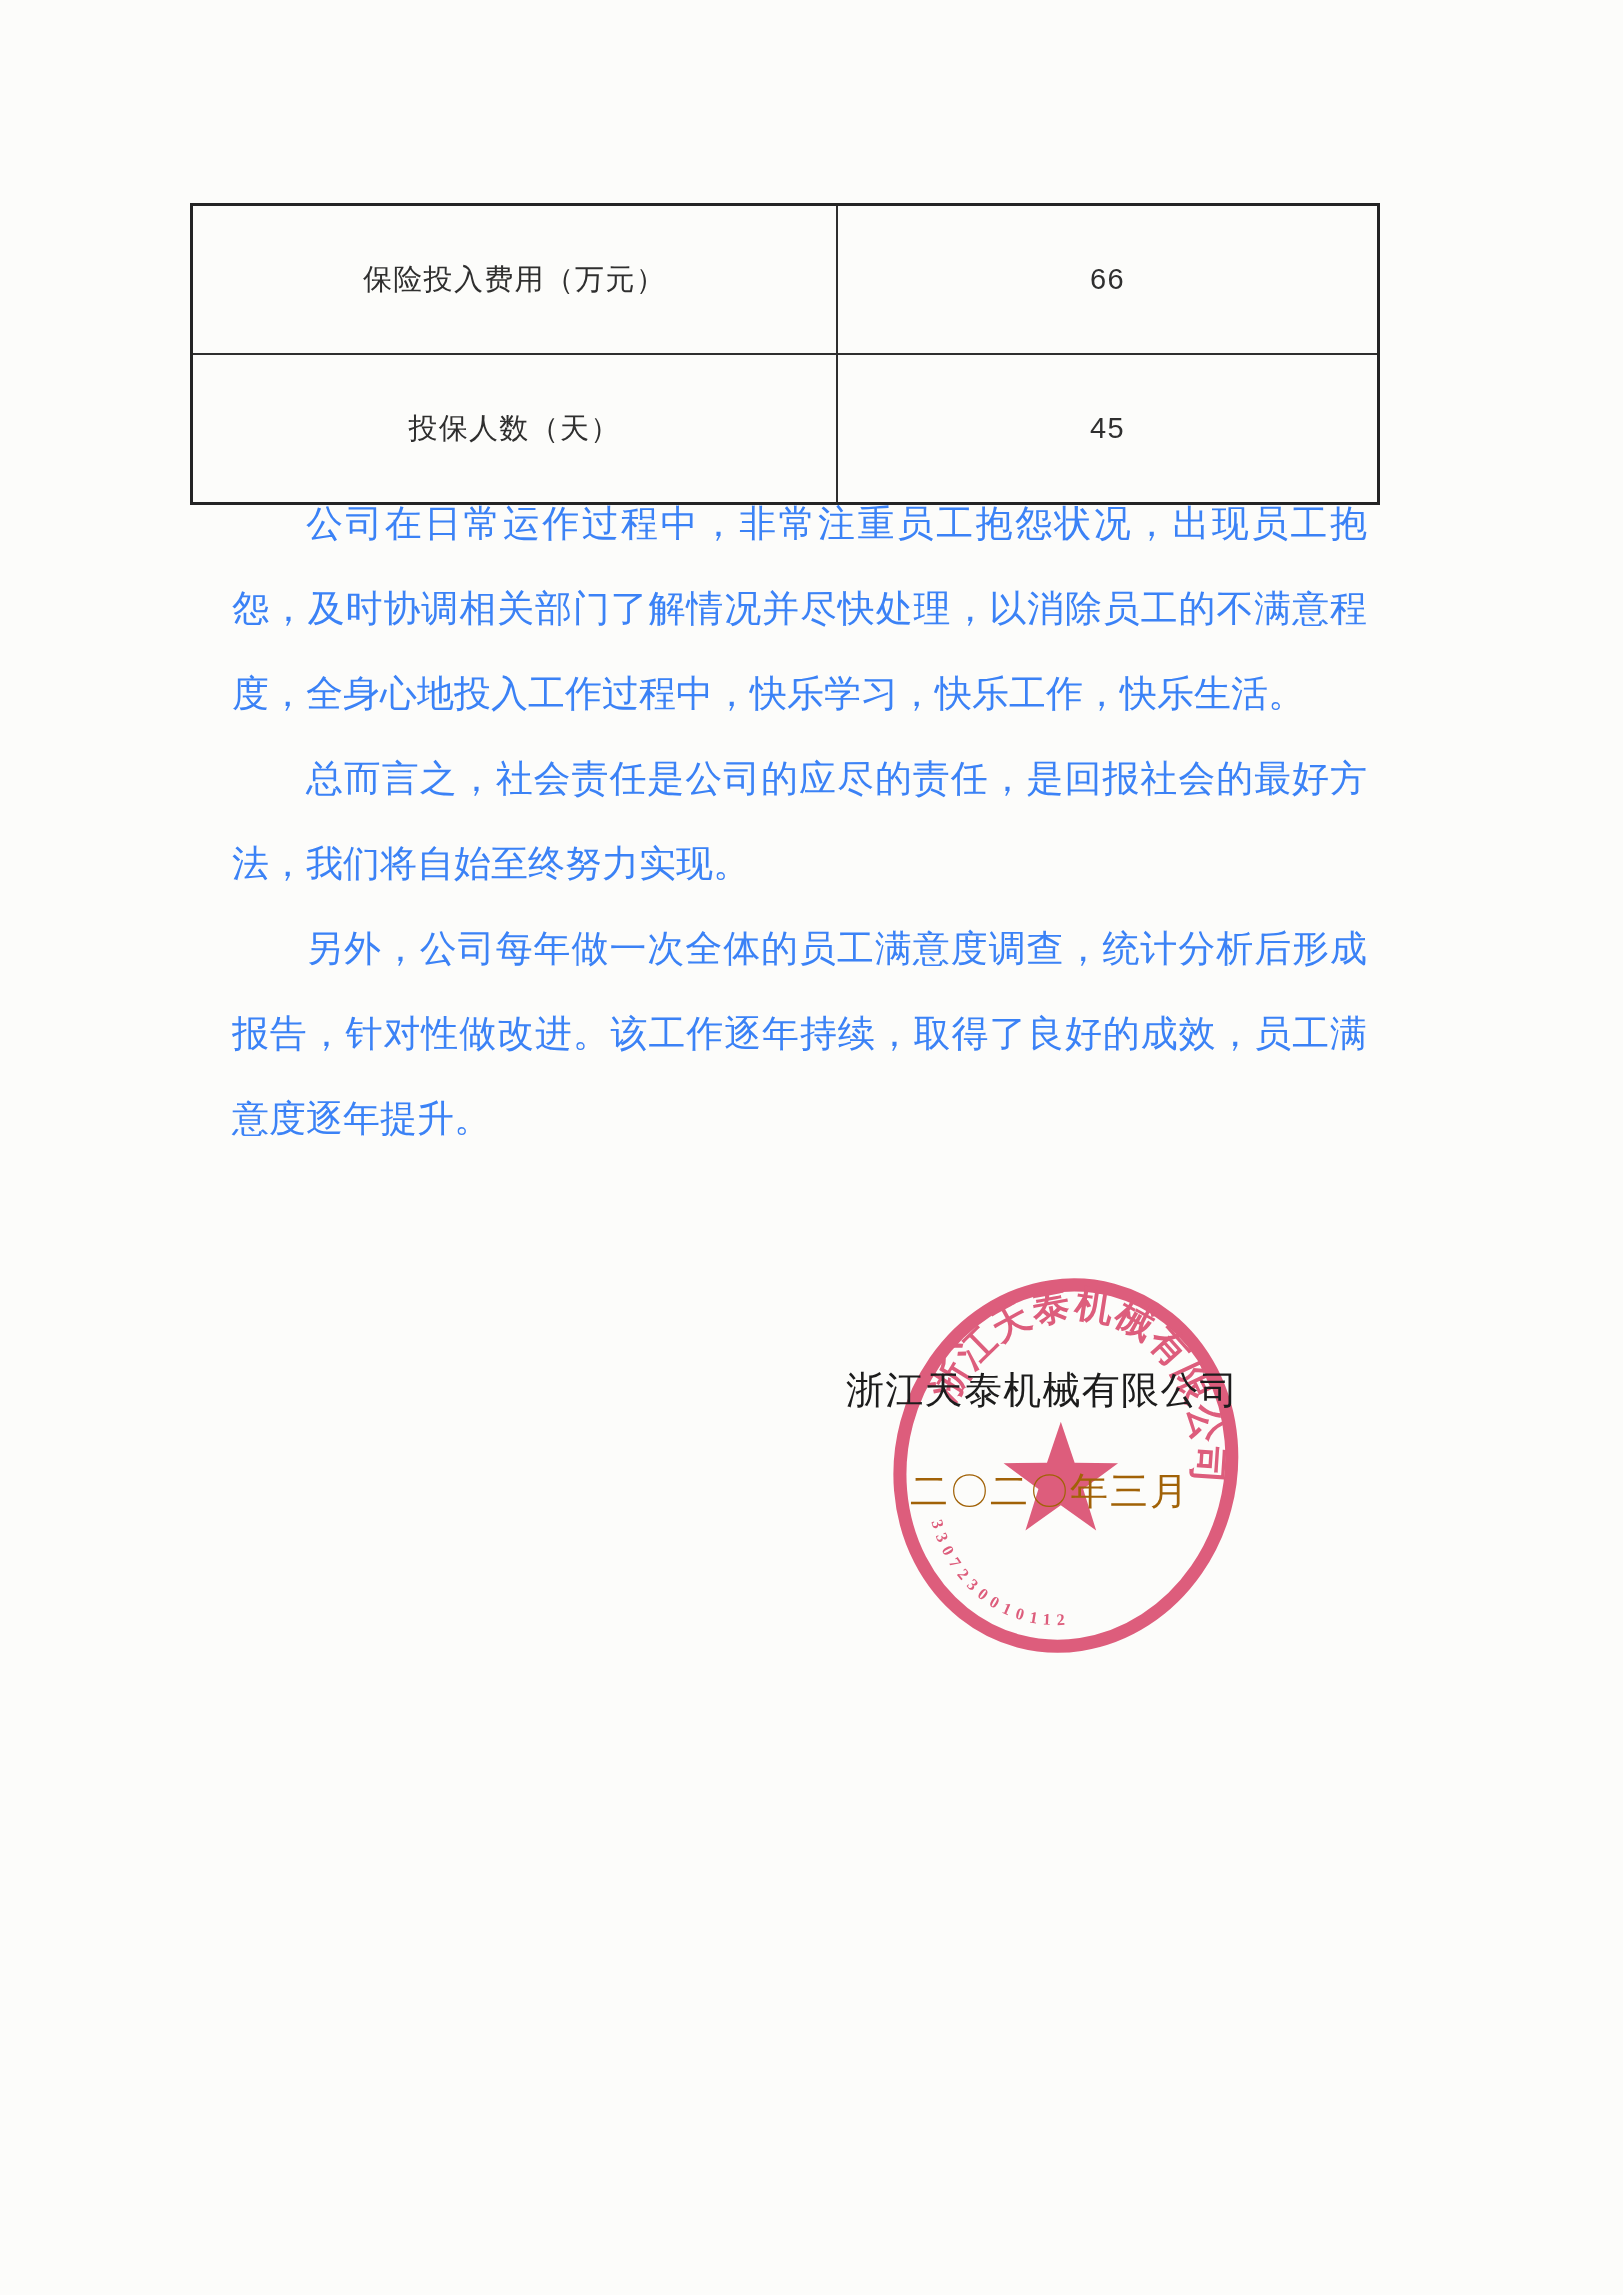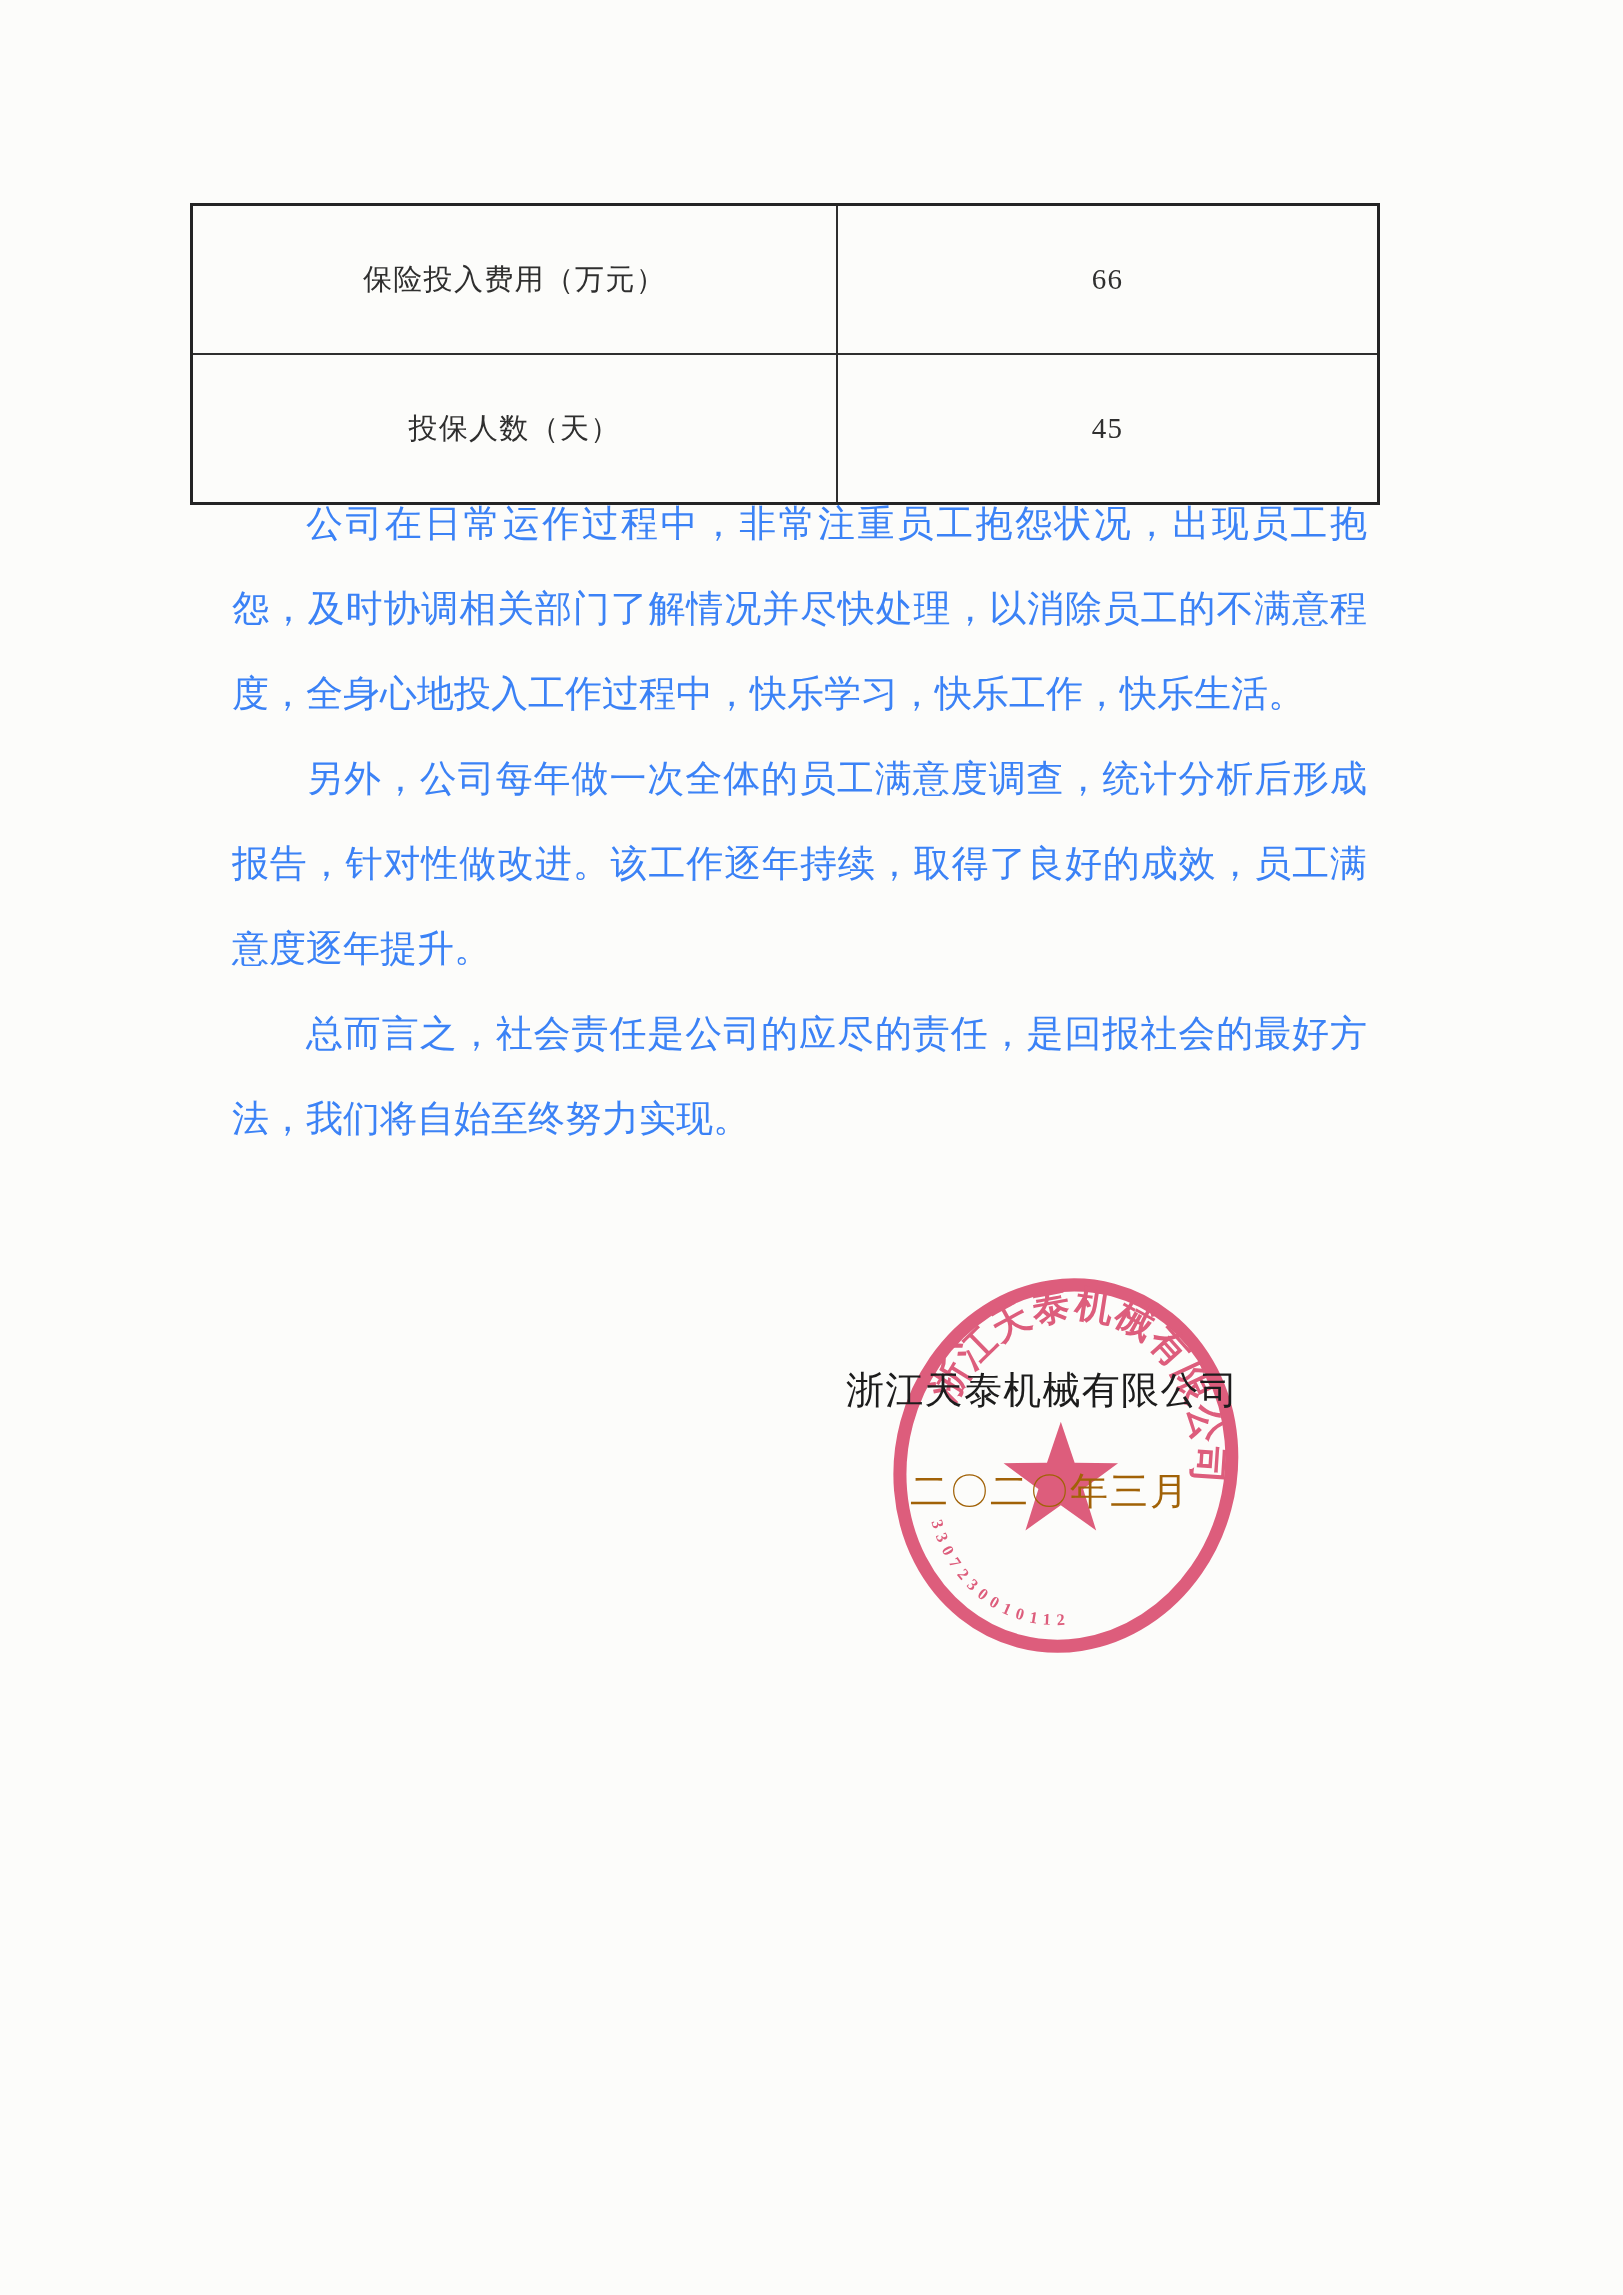--- a/index.html
+++ b/index.html
@@ -31,21 +31,21 @@
     border: 2px solid #2e2e2e;
     text-align: center;
     vertical-align: middle;
     font-size: 29px;
     color: #2f2f2f;
     height: 75px;
     letter-spacing: 1.3px;
   }
   .stats-table { border: 3.3px solid #242424; }
   .stats-table td.col-label { width: 641px; }
-  .stats-table td.col-value { width: 537px; font-family: Liberation Serif, serif; }
+  .stats-table td.col-value { width: 537px; font-family: Liberation Sans, sans-serif; }
 
   
   .body-text {
     position: absolute;
     left: 232px;
     top: 481px;
     width: 1135px;
     font-size: 37px;
     line-height: 85px;
     color: #3b82f6;
@@ -104,22 +104,22 @@
       </tr>
       <tr>
         <td class="col-label">投保人数（天）</td>
         <td class="col-value">45</td>
       </tr>
     </tbody>
   </table>
 
   <div class="body-text">
     <p>公司在日常运作过程中，非常注重员工抱怨状况，出现员工抱怨，及时协调相关部门了解情况并尽快处理，以消除员工的不满意程度，全身心地投入工作过程中，快乐学习，快乐工作，快乐生活。</p>
+    <p>总而言之，社会责任是公司的应尽的责任，是回报社会的最好方法，我们将自始至终努力实现。</p>
     <p>另外，公司每年做一次全体的员工满意度调查，统计分析后形成报告，针对性做改进。该工作逐年持续，取得了良好的成效，员工满意度逐年提升。</p>
-    <p>总而言之，社会责任是公司的应尽的责任，是回报社会的最好方法，我们将自始至终努力实现。</p>
   </div>
 
   <div class="seal">
     <svg width="353" height="393" viewBox="0 0 540 600" xmlns="http://www.w3.org/2000/svg">
       <g transform="rotate(15 269 297)">
         <ellipse cx="269" cy="297" rx="252" ry="278" fill="none" stroke-width="20" stroke="#d9486b"></ellipse>
         <polygon points="244.2,234.1 280.9,289.4 345.2,272.9 303.9,324.9 339.5,380.9 277.3,357.8 235.0,408.9 237.8,342.6 176.1,318.2 240.0,300.3" fill="#d9486b"></polygon>
         <path id="sealTopArc" d="M 75.9 257.4 A 196 228 0 0 1 462.1 257.4" fill="none"></path>
         <path id="sealBottomArc" d="M 85.4 420 A 212 246 0 0 0 452.6 420" fill="none"></path>
         <text font-size="58" letter-spacing="2" fill="#d9486b">

